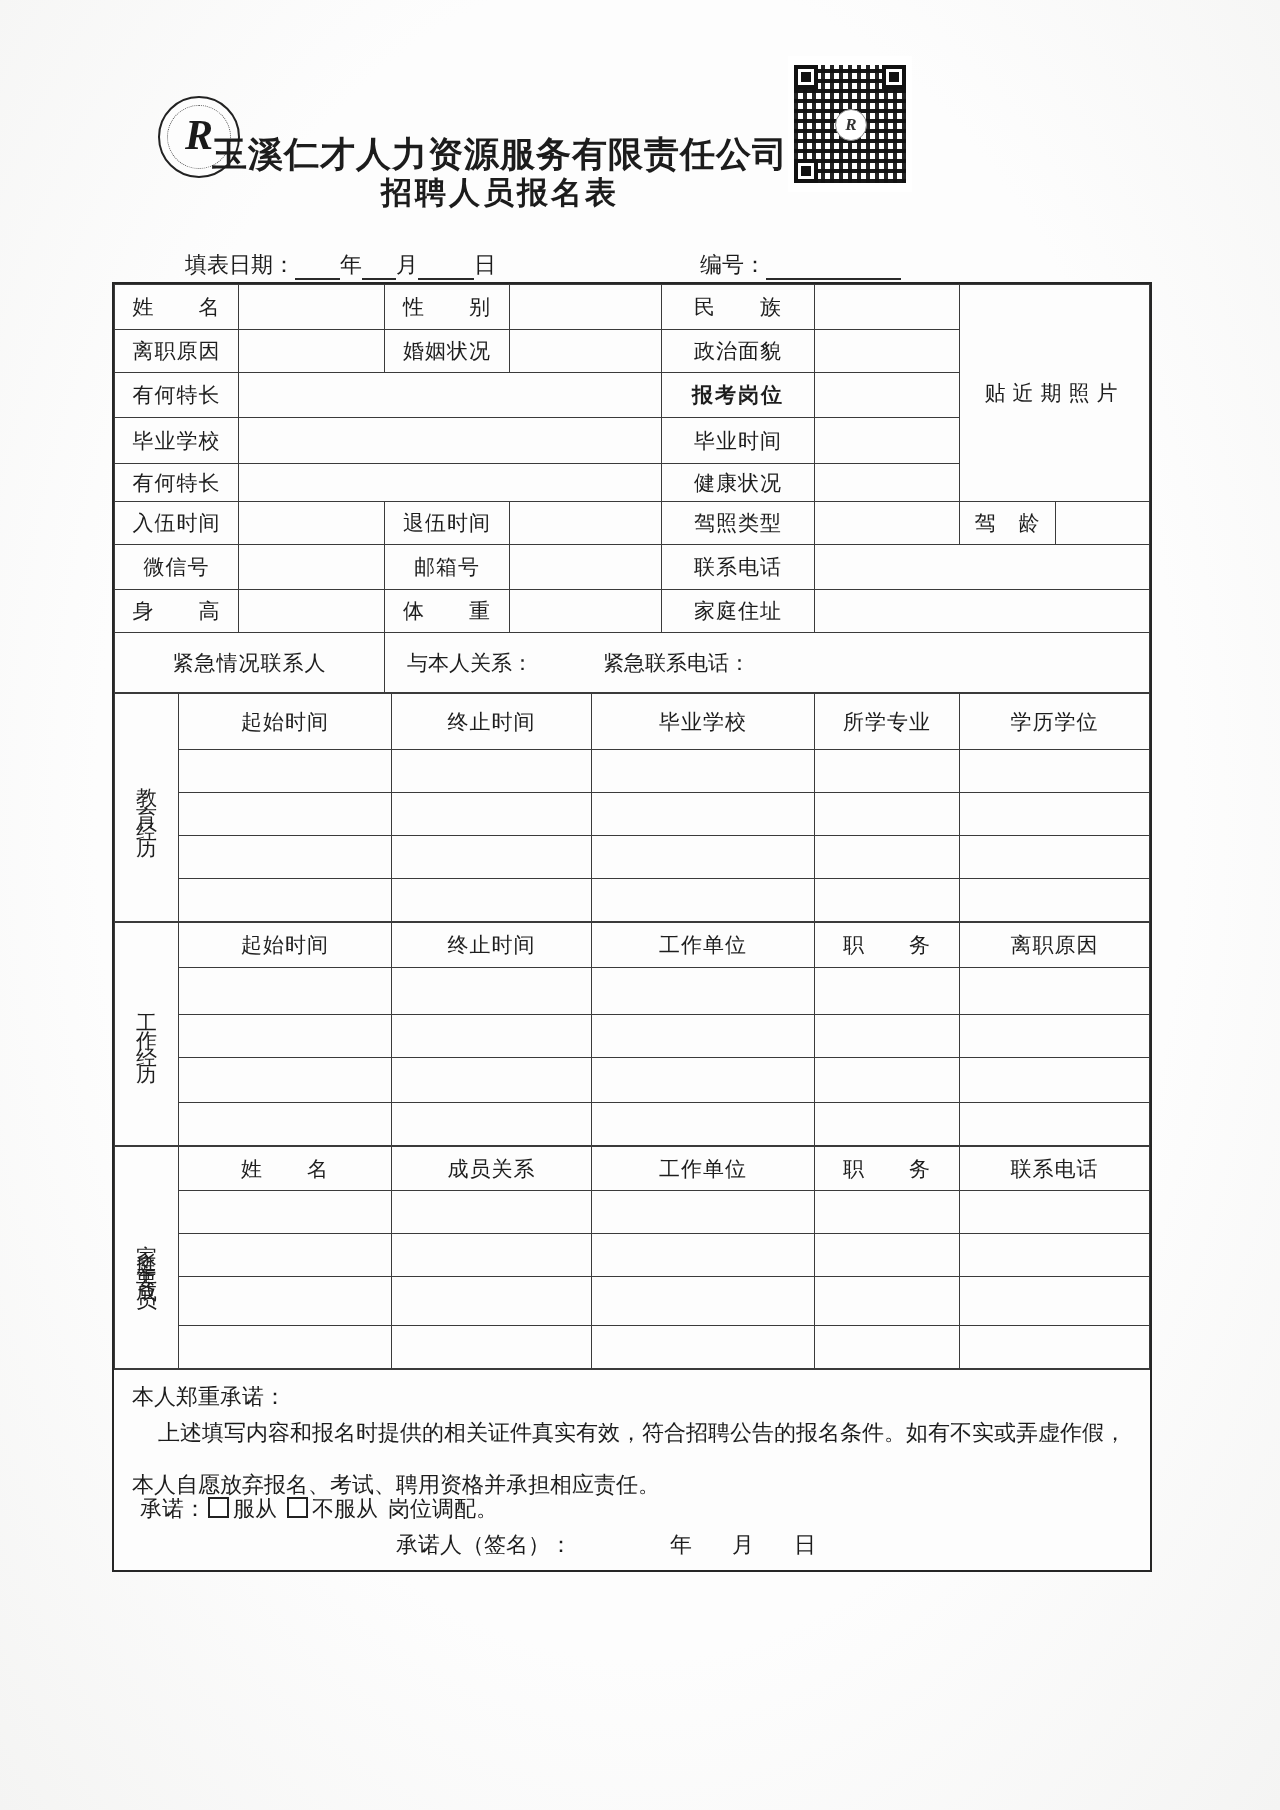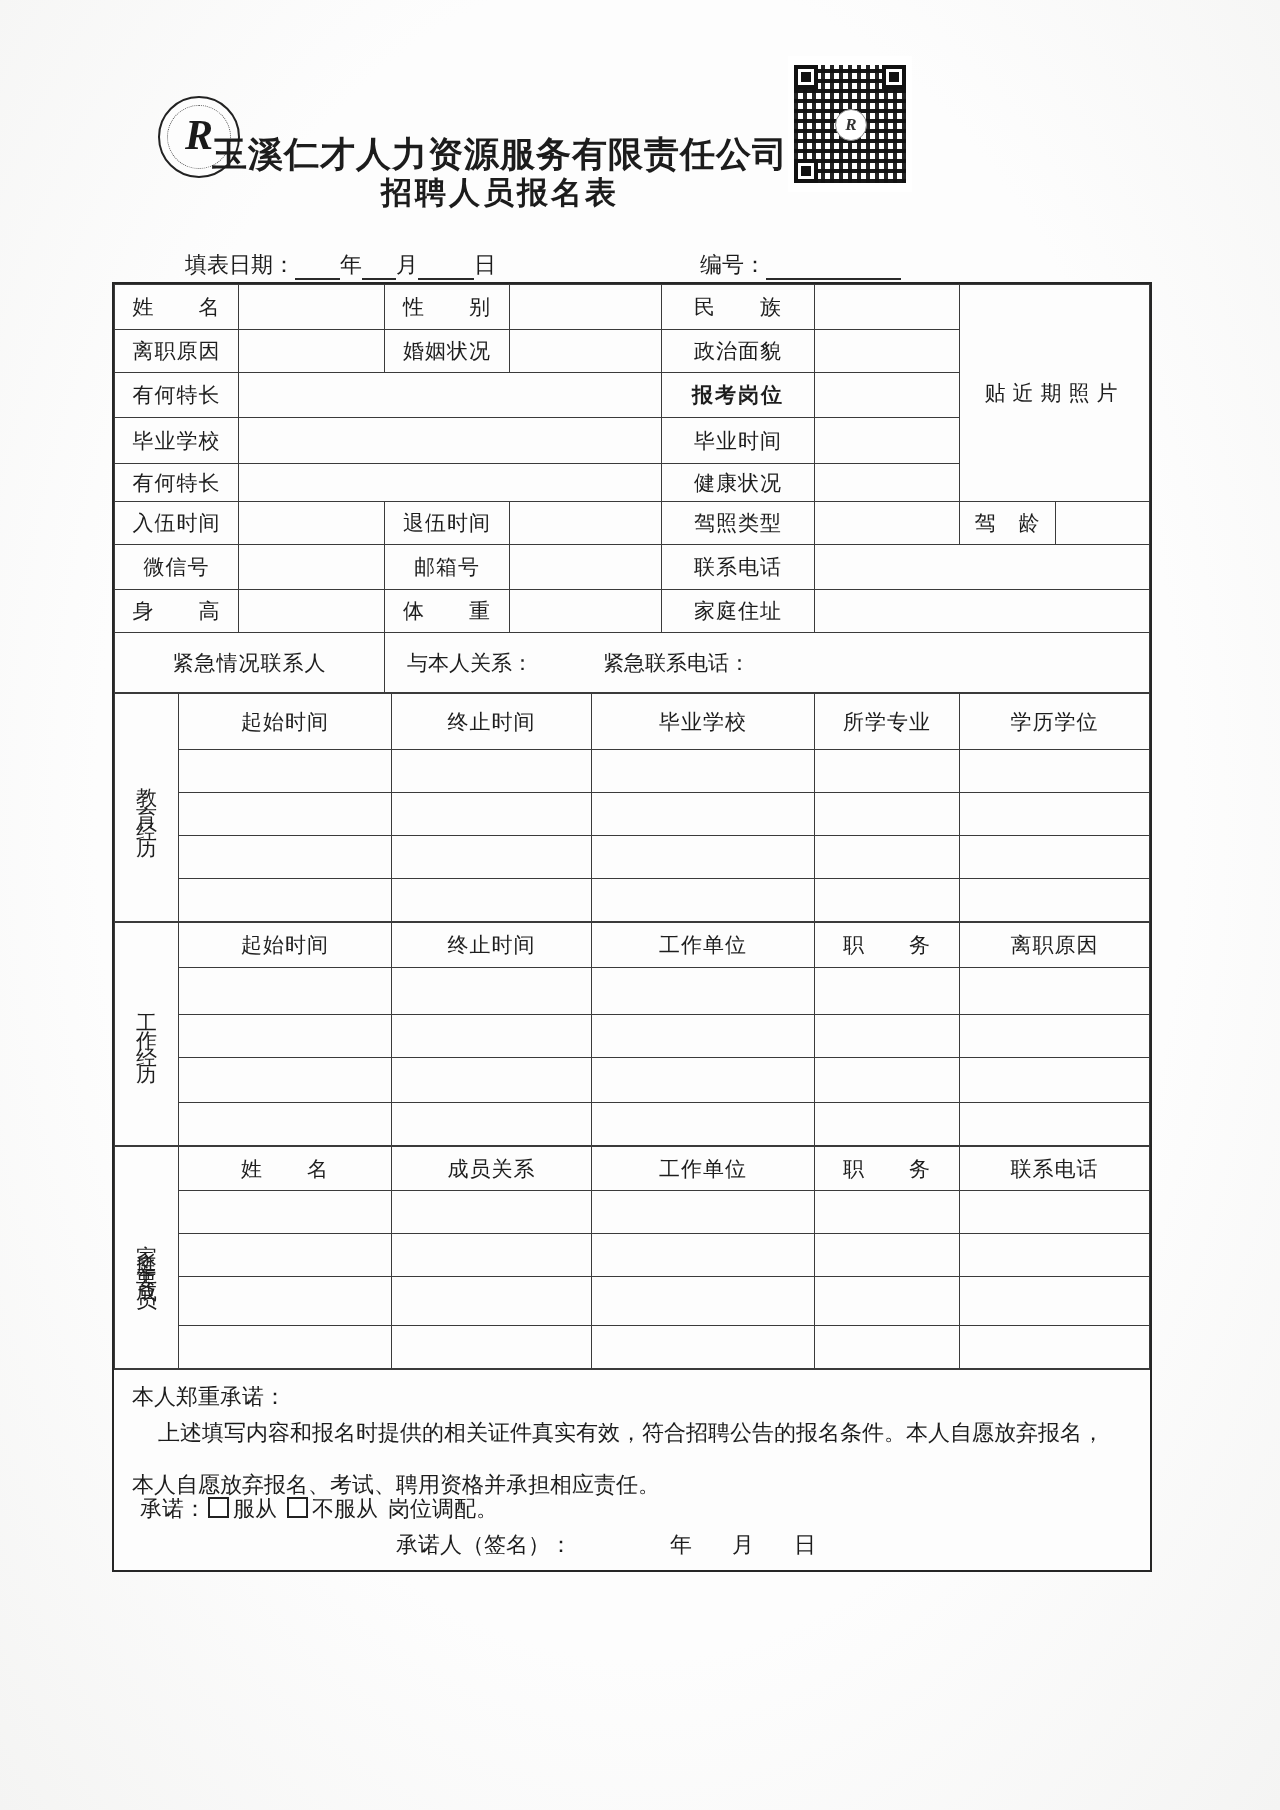--- a/index.html
+++ b/index.html
@@ -350,21 +350,21 @@
             <td class="val"></td>
             <td class="val"></td>
             <td class="val"></td>
             <td class="val"></td>
       </tr>
     </tbody>
       </table>
 
     <div class="commit">
       <div class="c-head">本人郑重承诺：</div>
-      <div class="c-line1">上述填写内容和报名时提供的相关证件真实有效，符合招聘公告的报名条件。本人自愿放弃报名，</div>
+      <div class="c-line1">上述填写内容和报名时提供的相关证件真实有效，符合招聘公告的报名条件。如有不实或弄虚作假，</div>
       <div class="c-line2">本人自愿放弃报名、考试、聘用资格并承担相应责任。</div>
       <div class="c-promise">
         <span>承诺：</span><span class="cbox" style="margin-left:2px"></span><span>服从</span><span class="cbox"></span><span>不服从</span><span style="margin-left:10px">岗位调配。</span>
       </div>
       <div class="c-sign">
         <span class="s-label">承诺人（签名）：</span>
         <span class="s-year">年</span>
         <span class="s-month">月</span>
         <span class="s-day">日</span>
       </div>

